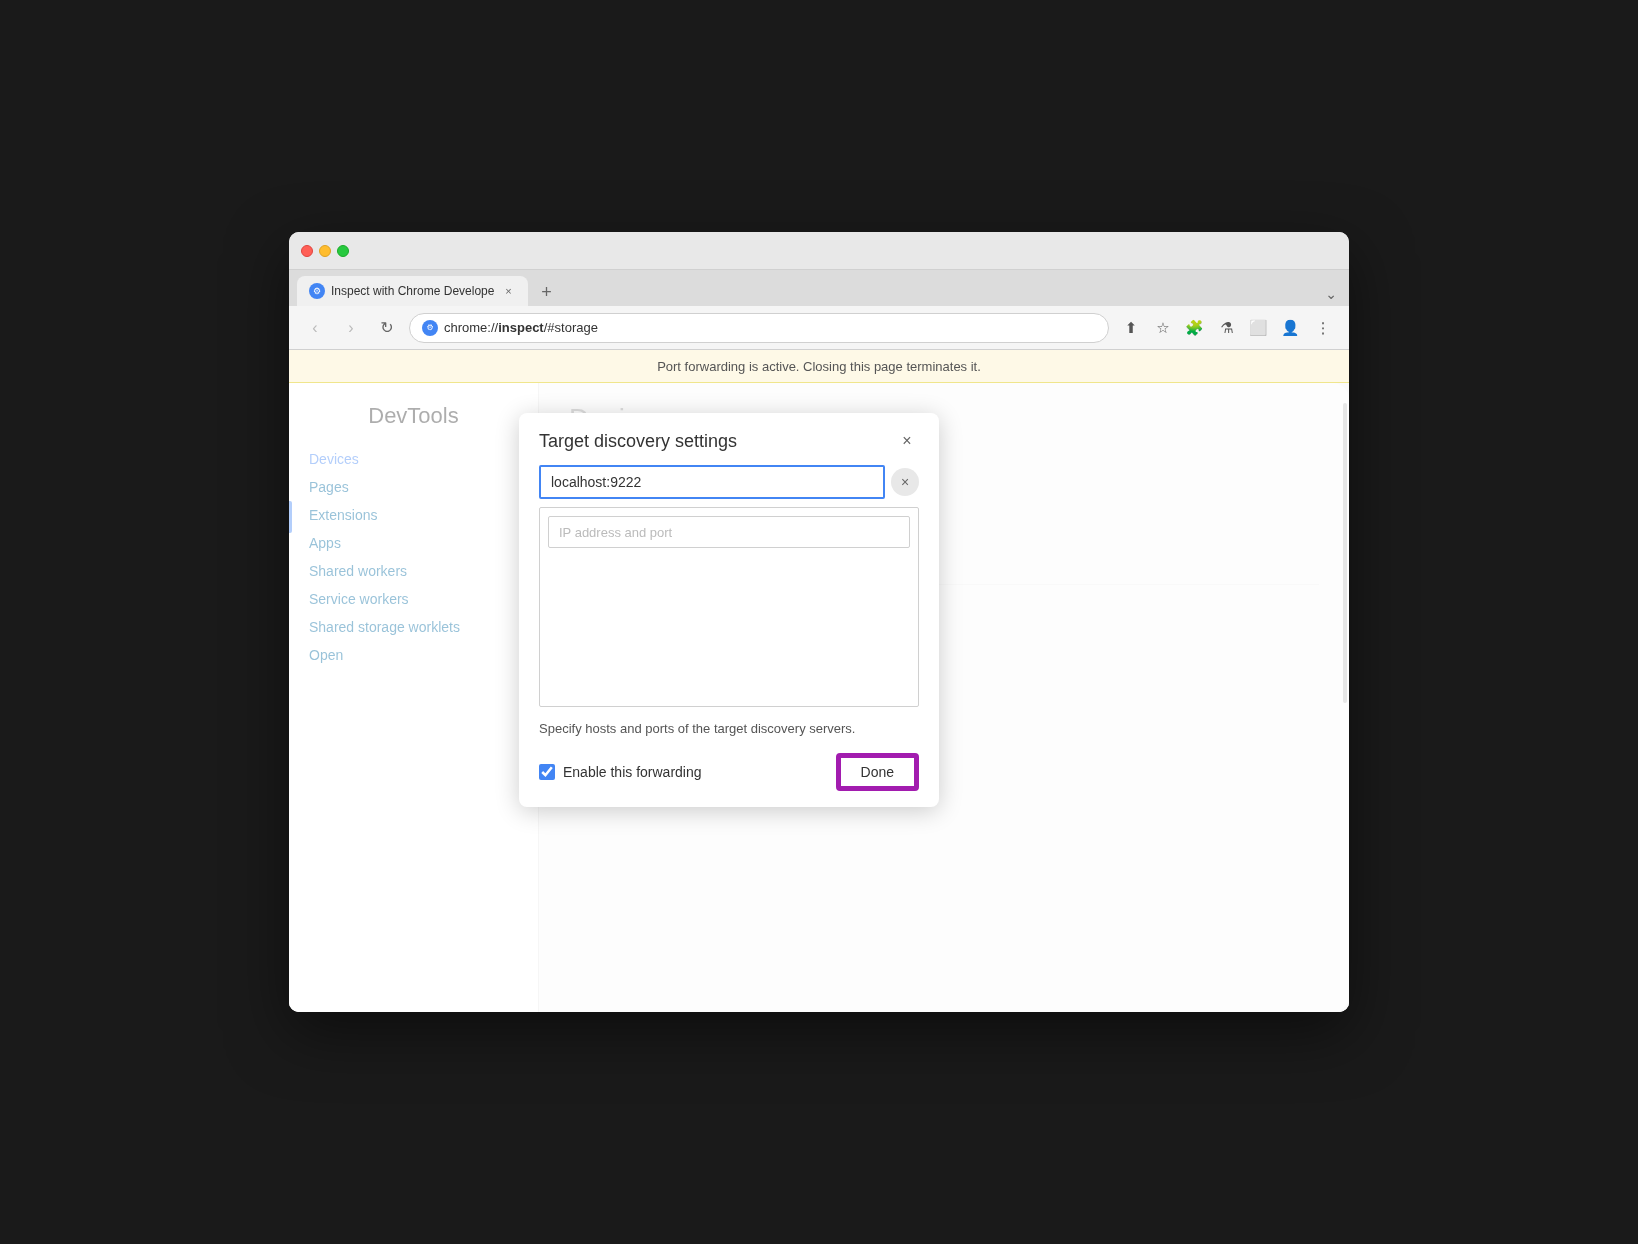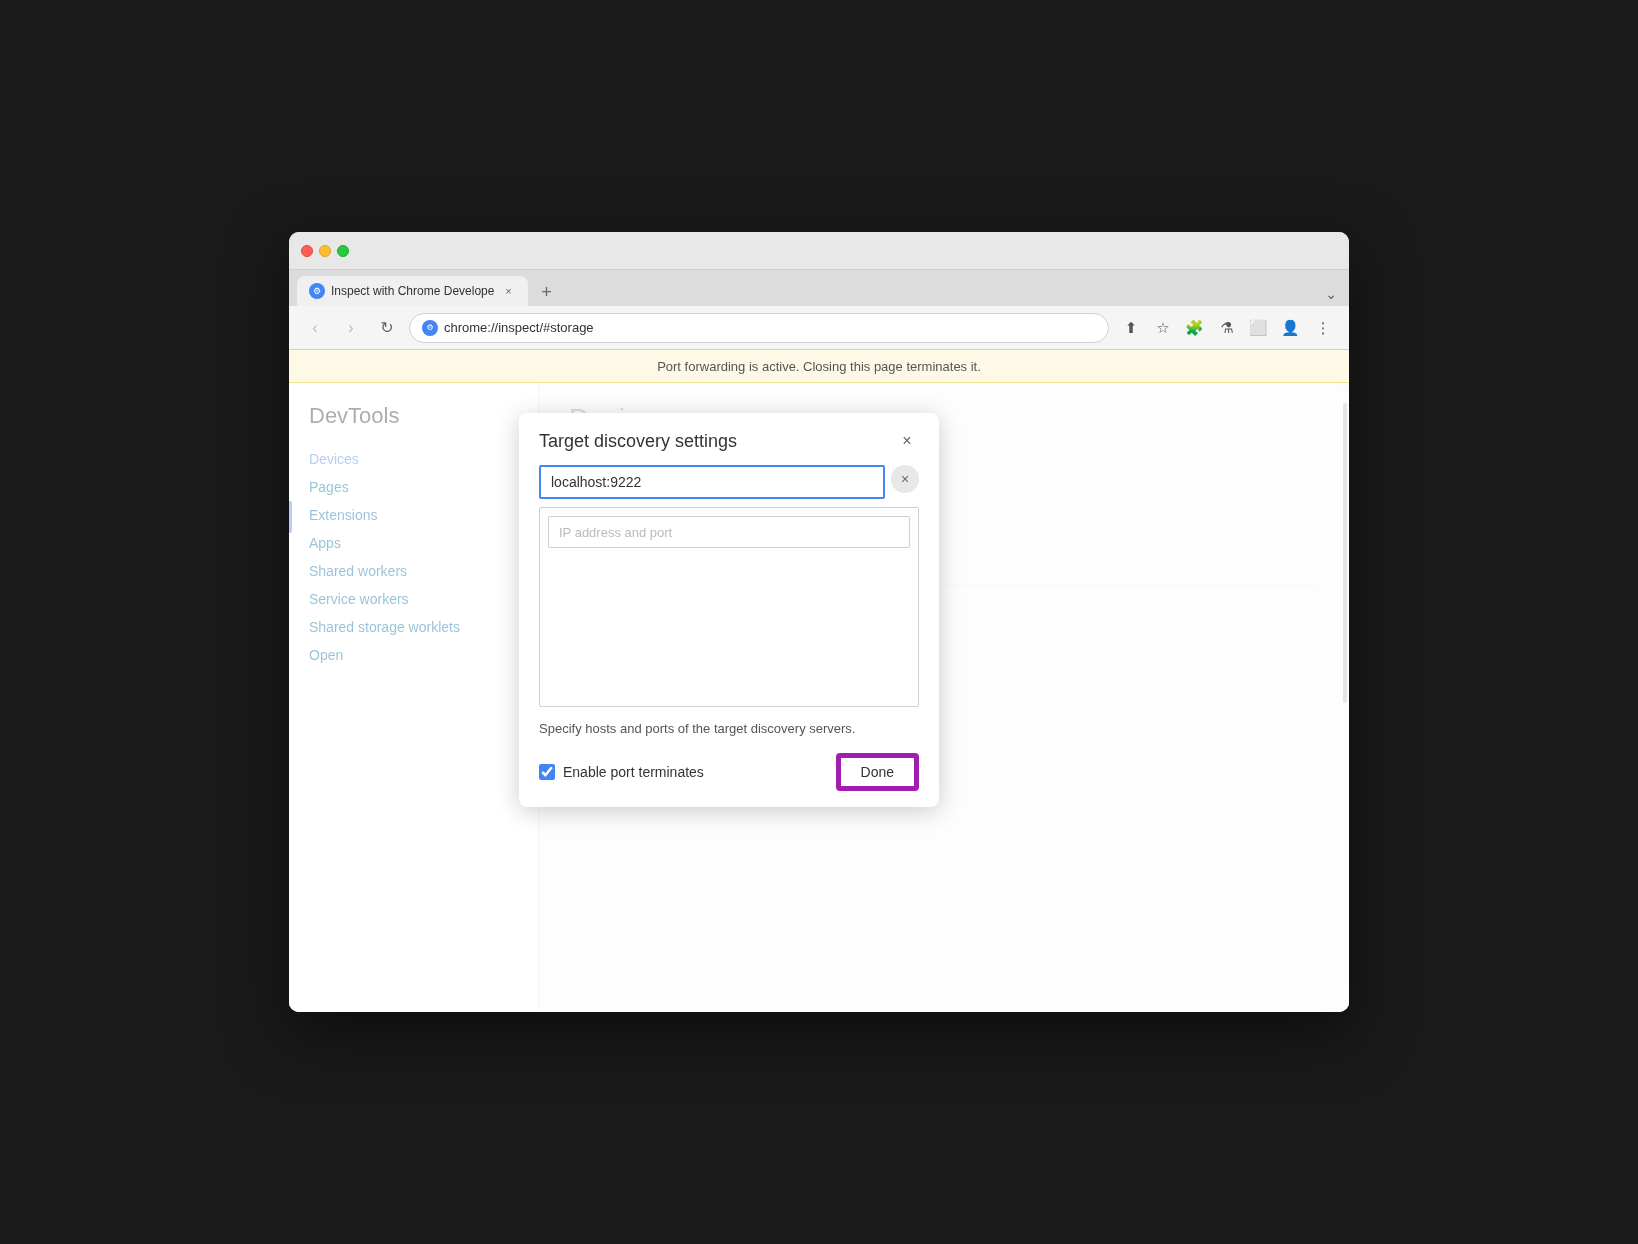--- a/index.html
+++ b/index.html
@@ -165,21 +165,21 @@
       align-items: center;
       justify-content: center;
       color: white;
       font-size: 8px;
       flex-shrink: 0;
     }
     .url-text {
       color: #333;
       font-size: 13px;
     }
-    .url-text .url-bold { font-weight: 400; }
+    .url-text .url-bold { font-weight: 700; }
     .url-actions {
       display: flex;
       gap: 4px;
       align-items: center;
     }
     .url-icon-btn {
       width: 28px;
       height: 28px;
       display: flex;
       align-items: center;
@@ -218,20 +218,21 @@
       background: white;
       padding: 20px 0;
       flex-shrink: 0;
       border-right: 1px solid #e8e8e8;
     }
     .sidebar-title {
       font-size: 22px;
       font-weight: 400;
       color: #333;
       padding: 0 20px 16px;
+      text-align: center;
     }
     .sidebar-active-indicator {
       position: absolute;
       left: 0;
       width: 3px;
       height: 32px;
       background: #4285f4;
       border-radius: 0 2px 2px 0;
       top: 56px;
     }
@@ -373,21 +374,21 @@
       cursor: pointer;
       border-radius: 4px;
     }
     .dialog-body {
       padding: 0 20px 16px;
     }
 
     
     .input-row {
       display: flex;
-      align-items: flex-start;
+      align-items: center;
       gap: 6px;
       margin-bottom: 8px;
     }
     .host-input {
       flex: 1;
       height: 34px;
       border: 2px solid #4285f4;
       border-radius: 2px;
       padding: 0 10px;
       font-size: 14px;
@@ -600,21 +601,21 @@
 
           <div class="hosts-area">
             <input type="text" class="ip-input" placeholder="IP address and port" style="">
           </div>
 
           <p class="description-text">Specify hosts and ports of the target discovery servers.</p>
 
           <div class="dialog-footer">
             <label class="checkbox-label">
               <input type="checkbox" class="checkbox" checked="" style="">
-              <span>Enable port terminates</span>
+              <span>Enable this forwarding</span>
             </label>
             <button class="done-btn">Done</button>
           </div>
         </div>
       </div>
     </div>
 
   </div>
 </div>
 

